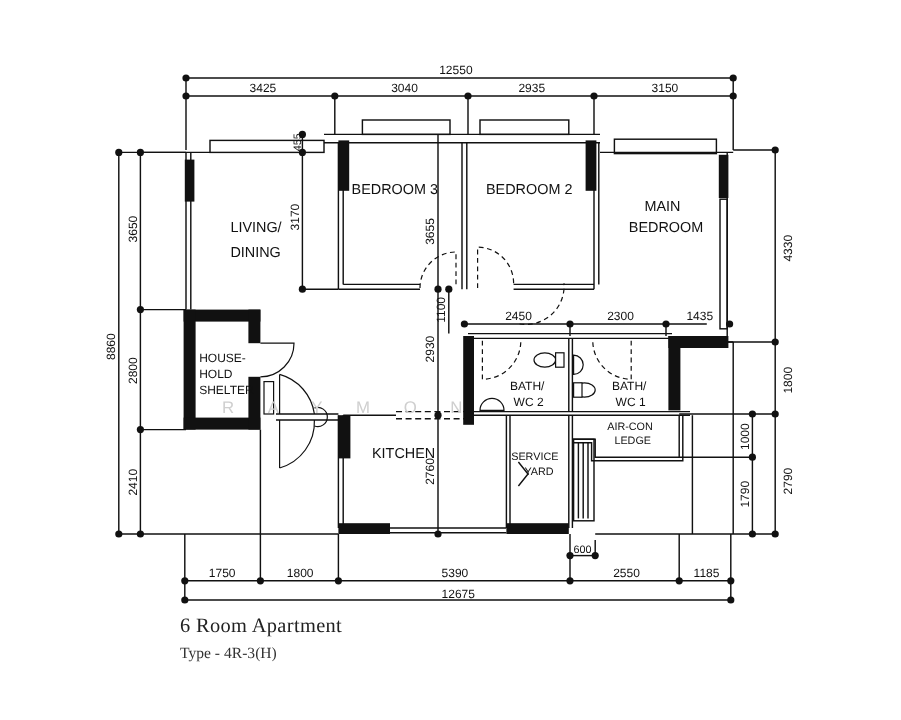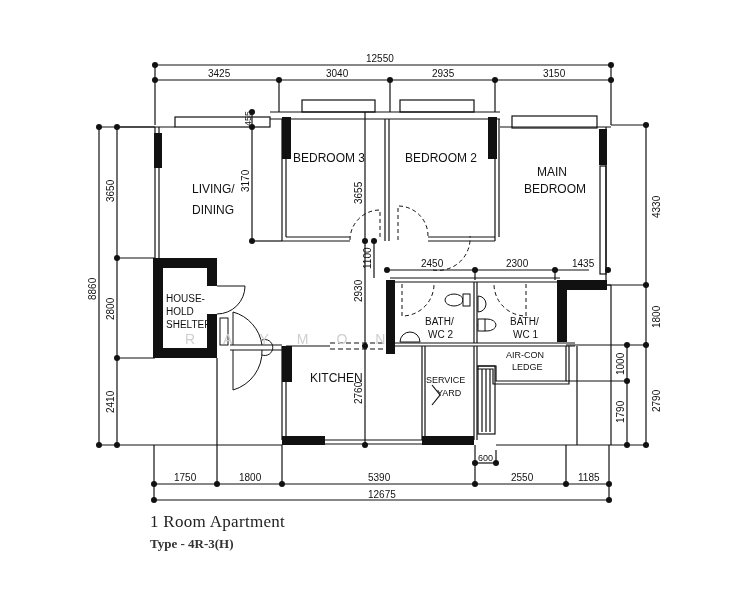--- a/index.html
+++ b/index.html
@@ -2,21 +2,21 @@
 <html><head>
 <meta charset="utf-8">
 <style>
   html,body{margin:0;padding:0;background:#ffffff;}
   body{width:751px;height:600px;position:relative;overflow:hidden;font-family:"Liberation Sans",sans-serif;}
   #plan{position:absolute;left:0;top:0;width:751px;height:600px;}
   .dim{font-family:"Liberation Sans Narrow","Liberation Sans",sans-serif;font-size:10px;fill:#111;}
   .room{font-family:"Liberation Sans",sans-serif;font-size:12px;fill:#111;}
   .room-sm{font-family:"Liberation Sans",sans-serif;font-size:10px;fill:#111;}
   .title{position:absolute;left:150px;top:512px;font-family:"Liberation Serif",serif;font-size:17px;color:#222;letter-spacing:0.3px;}
-  .subtitle{position:absolute;left:150px;top:536px;font-family:"Liberation Serif",serif;font-size:13px;color:#333;font-weight:bold;}
+  .subtitle{position:absolute;left:150px;top:536px;font-family:"Liberation Serif",serif;font-size:13px;color:#333;}
   .wm{font-family:"Liberation Sans",sans-serif;font-size:14px;fill:#cfcfcf;letter-spacing:28px;}
 </style>
 </head>
 <body>
 
 <svg id="plan" viewBox="0 0 751 600" xmlns="http://www.w3.org/2000/svg">
   <g stroke="#111" stroke-width="1.2" fill="none">
 
     <line x1="155" y1="65" x2="611" y2="65"></line>
     <line x1="155" y1="80" x2="611" y2="80"></line>
@@ -273,14 +273,14 @@
   <text class="dim" transform="translate(249,192) rotate(-90)">3170</text>
   <text class="dim" transform="translate(362,204) rotate(-90)">3655</text>
   <text class="dim" transform="translate(371,269) rotate(-90)">1100</text>
   <text class="dim" transform="translate(362,302) rotate(-90)">2930</text>
   <text class="dim" transform="translate(362,404) rotate(-90)">2760</text>
   <text class="dim" x="421" y="267">2450</text>
   <text class="dim" x="506" y="267">2300</text>
   <text class="dim" x="572" y="267">1435</text>
 </svg>
 
-<div class="title">1 Room Apartment</div>
+<div class="title">6 Room Apartment</div>
 <div class="subtitle">Type - 4R-3(H)</div>
 
 </body></html>

